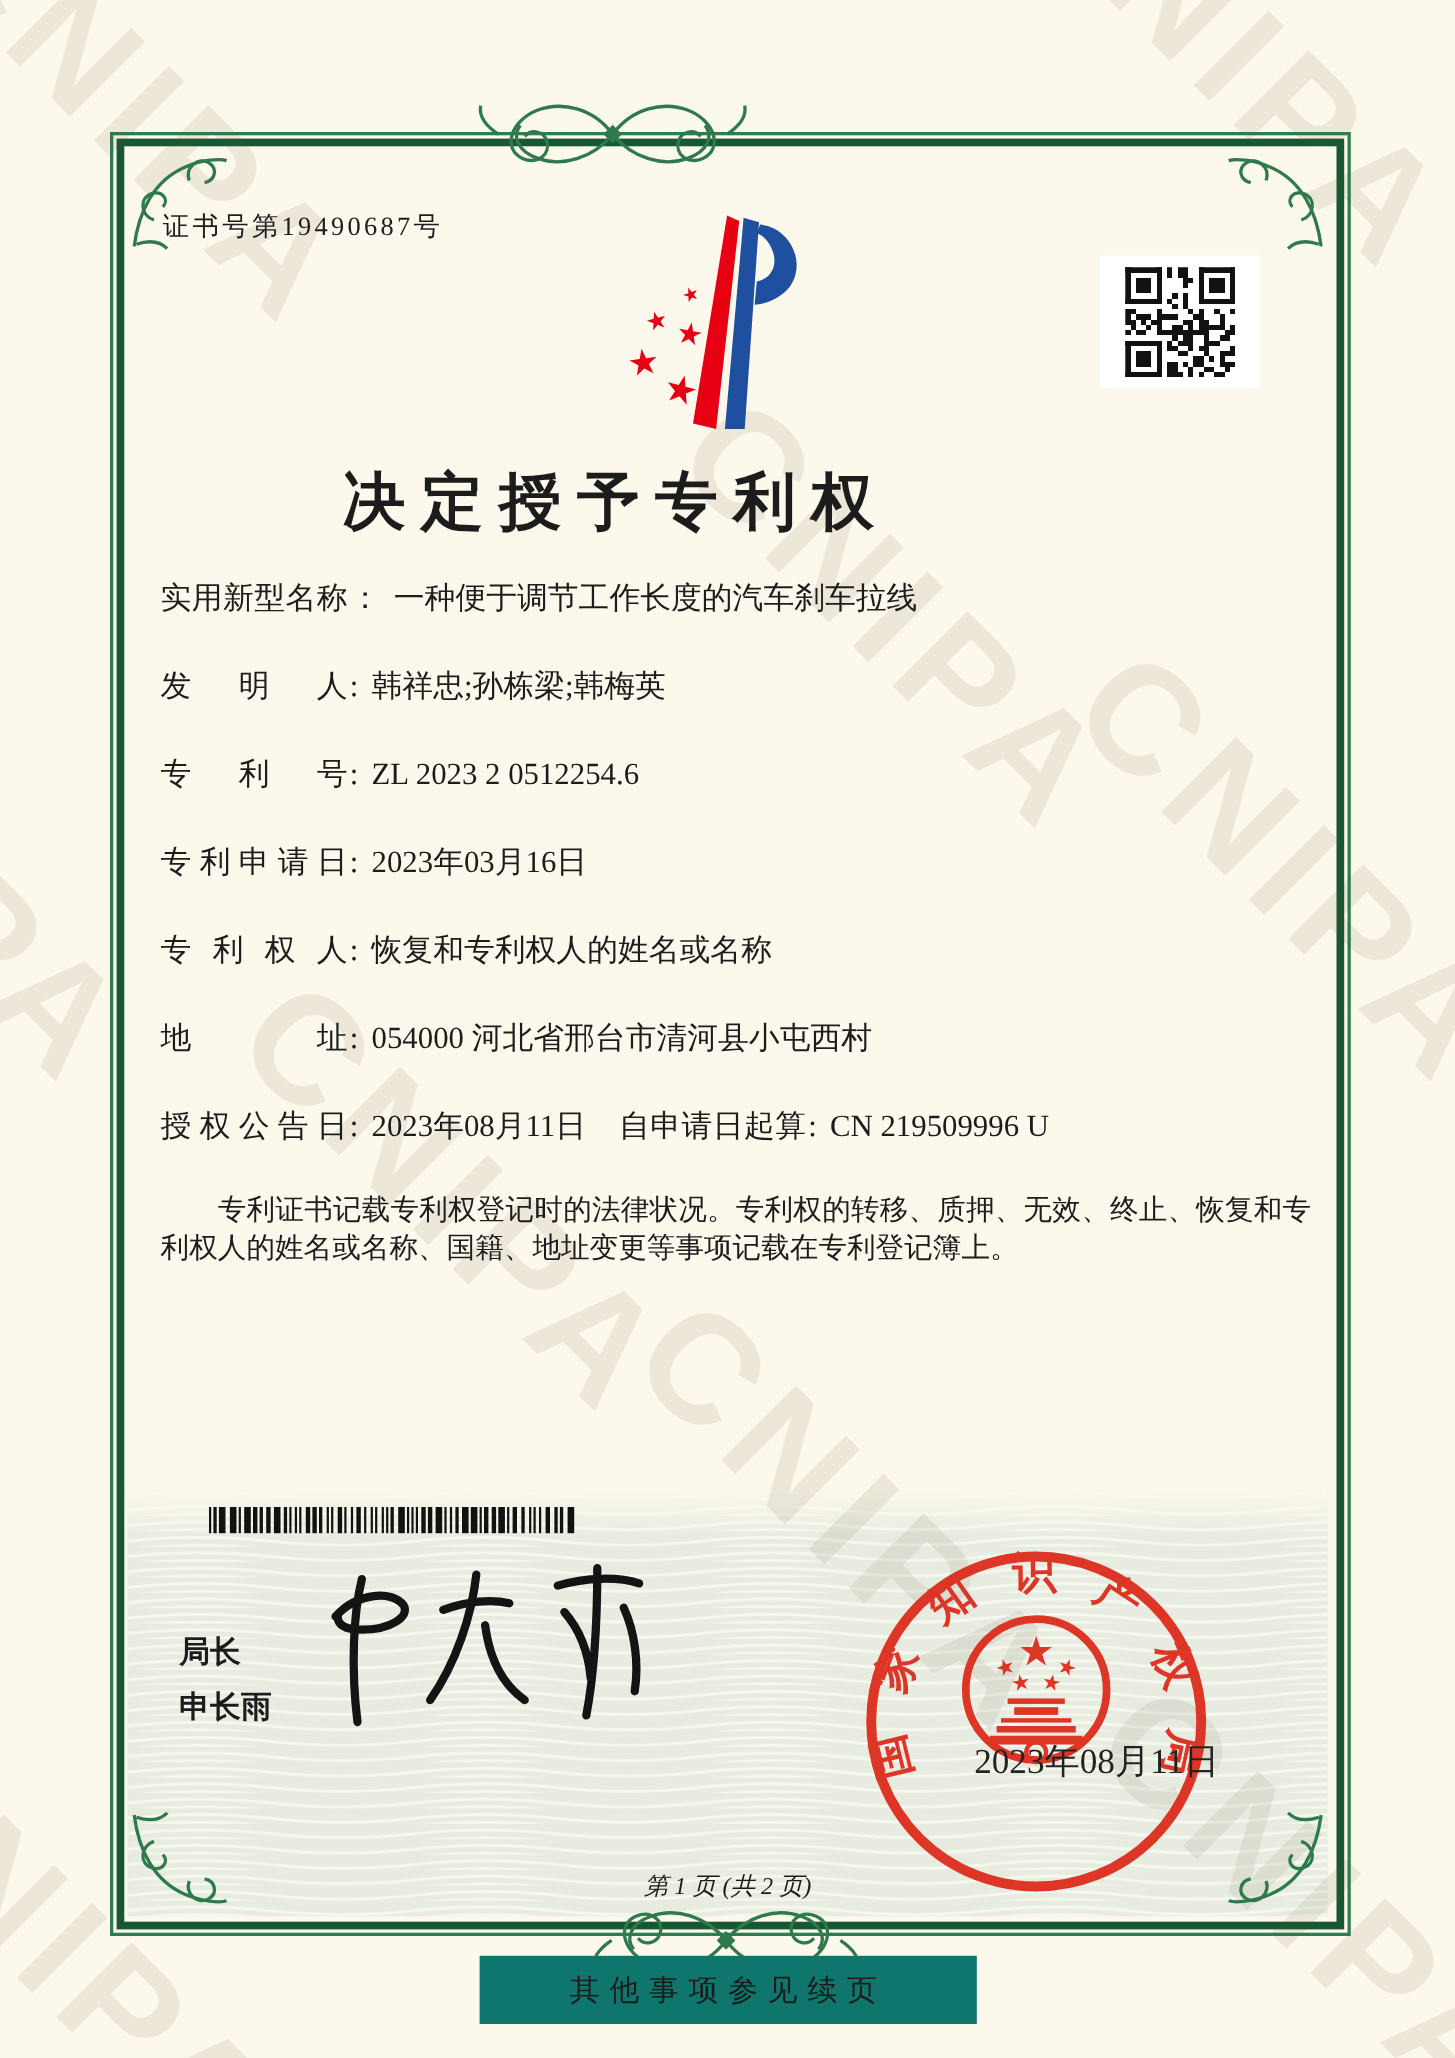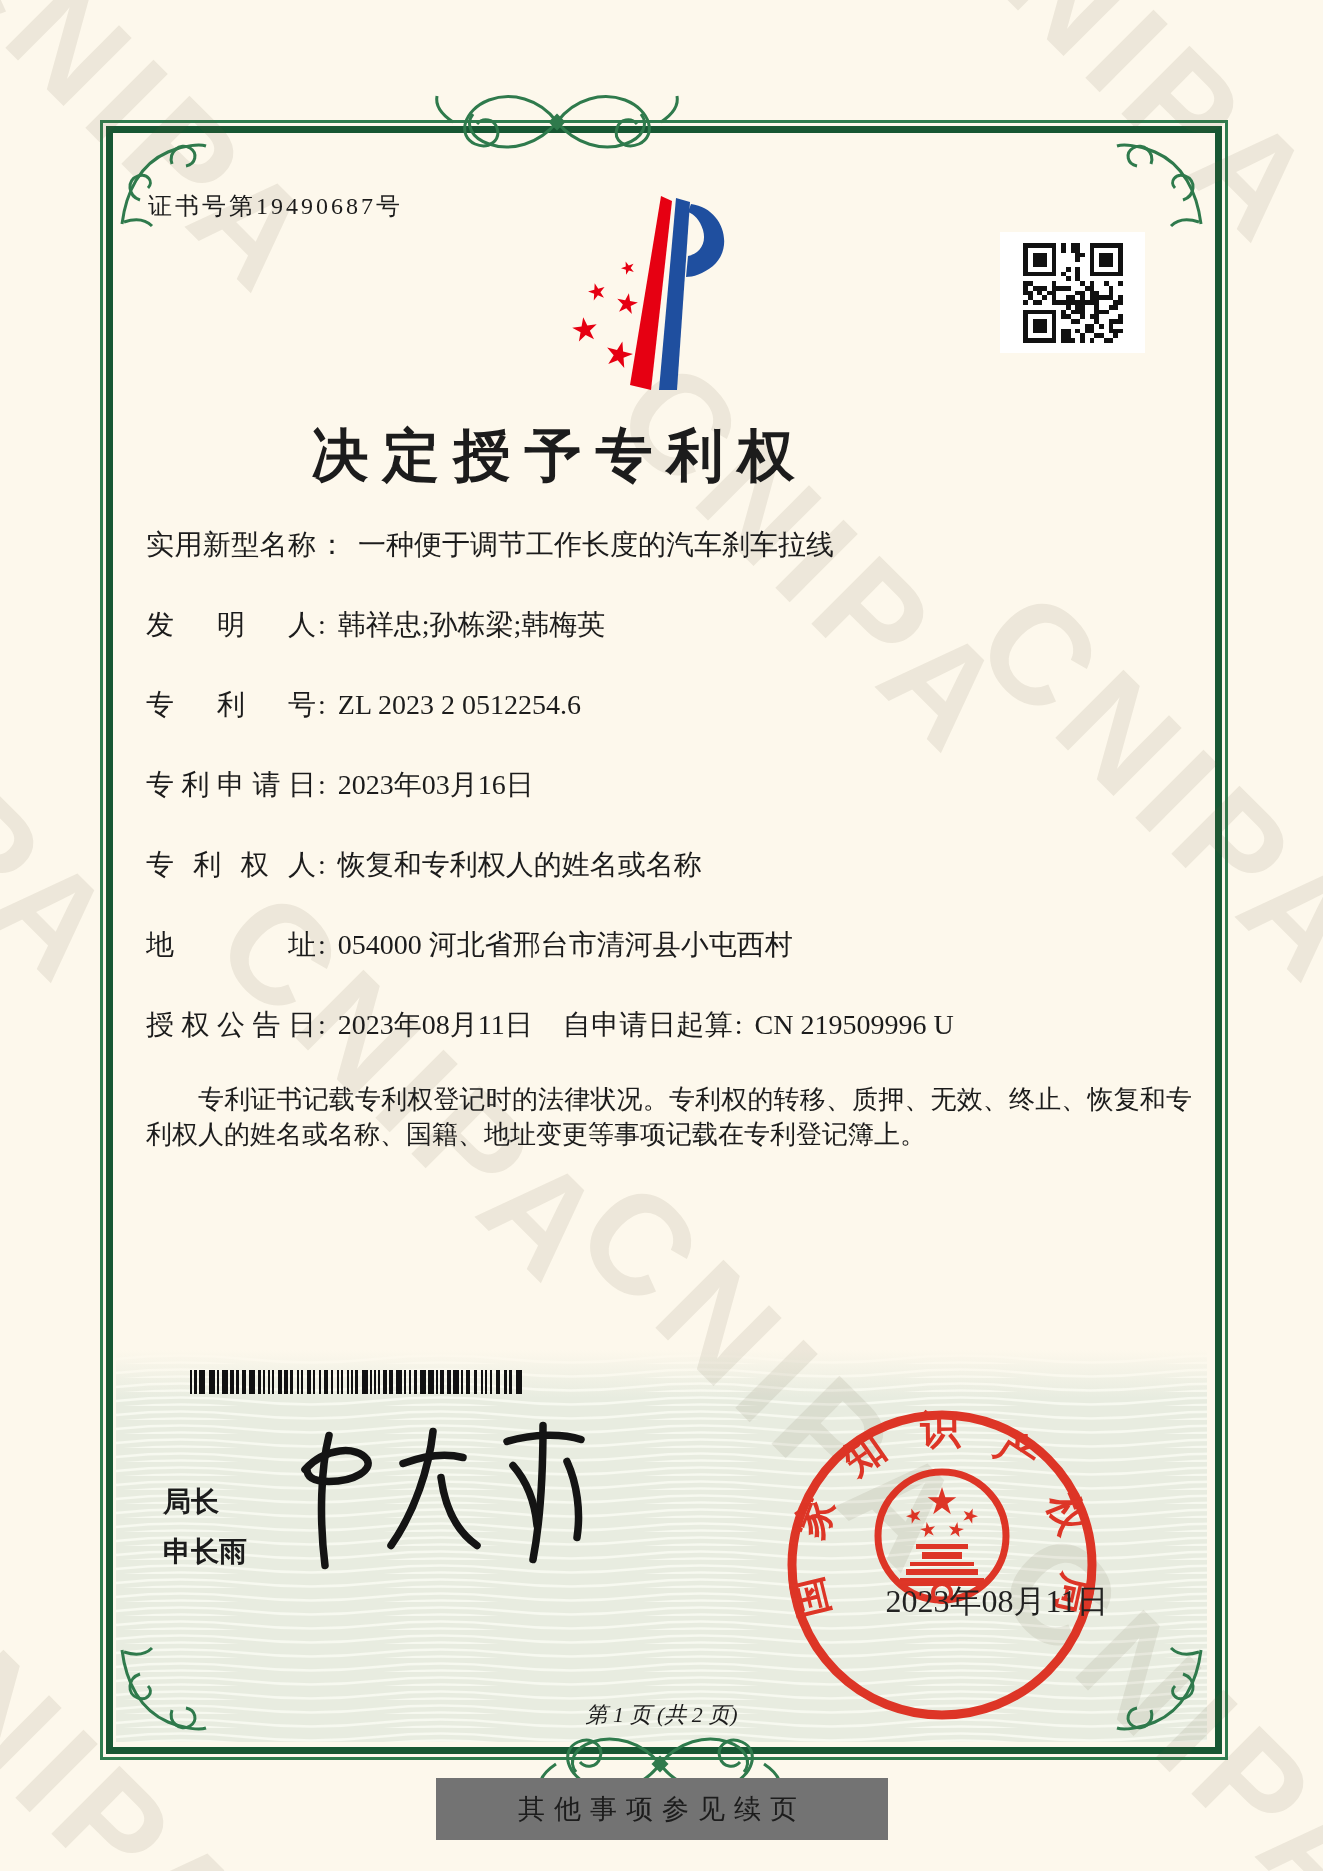--- a/index.html
+++ b/index.html
@@ -38,21 +38,21 @@
   .g2{margin-left:30px;display:flex;}
   .paras{left:146px;top:1082px;width:1046px;font-size:26px;line-height:35px;
          text-align:justify;}
   .paras p{margin:0 0 12px 0;text-indent:2em;}
   .barcode{left:190px;top:1370px;}
   .sig-title{left:163px;top:1483px;font:700 28px "Liberation Sans",sans-serif;}
   .sig-name{left:163px;top:1533px;font:700 28px "Liberation Sans",sans-serif;}
   .sig-svg{left:295px;top:1405px;}
   .seal{left:772px;top:1398px;opacity:.94;}
   .page-num{left:116px;top:1700px;width:1091px;text-align:center;font-size:22px;font-style:italic;}
-  .cont-box{left:436px;top:1778px;width:452px;height:62px;background:#737373;
+  .cont-box{left:436px;top:1778px;width:452px;height:62px;background:#0f766e;
             text-align:center;line-height:62px;font-size:27px;letter-spacing:9px;}
 </style>
 </head>
 <body>
 
 <svg width="0" height="0" style="position:absolute" aria-hidden="true">
   <defs>
     <path id="star5" d="M0,-1 L-0.2245,-0.309 L-0.951,-0.309 L-0.363,0.118 L-0.588,0.809 L0,0.382 L0.588,0.809 L0.363,0.118 L0.951,-0.309 L0.2245,-0.309 Z"></path>
     <symbol id="orn-corner" viewBox="0 0 95 95">
       <g fill="none" stroke="currentColor" stroke-width="3">

